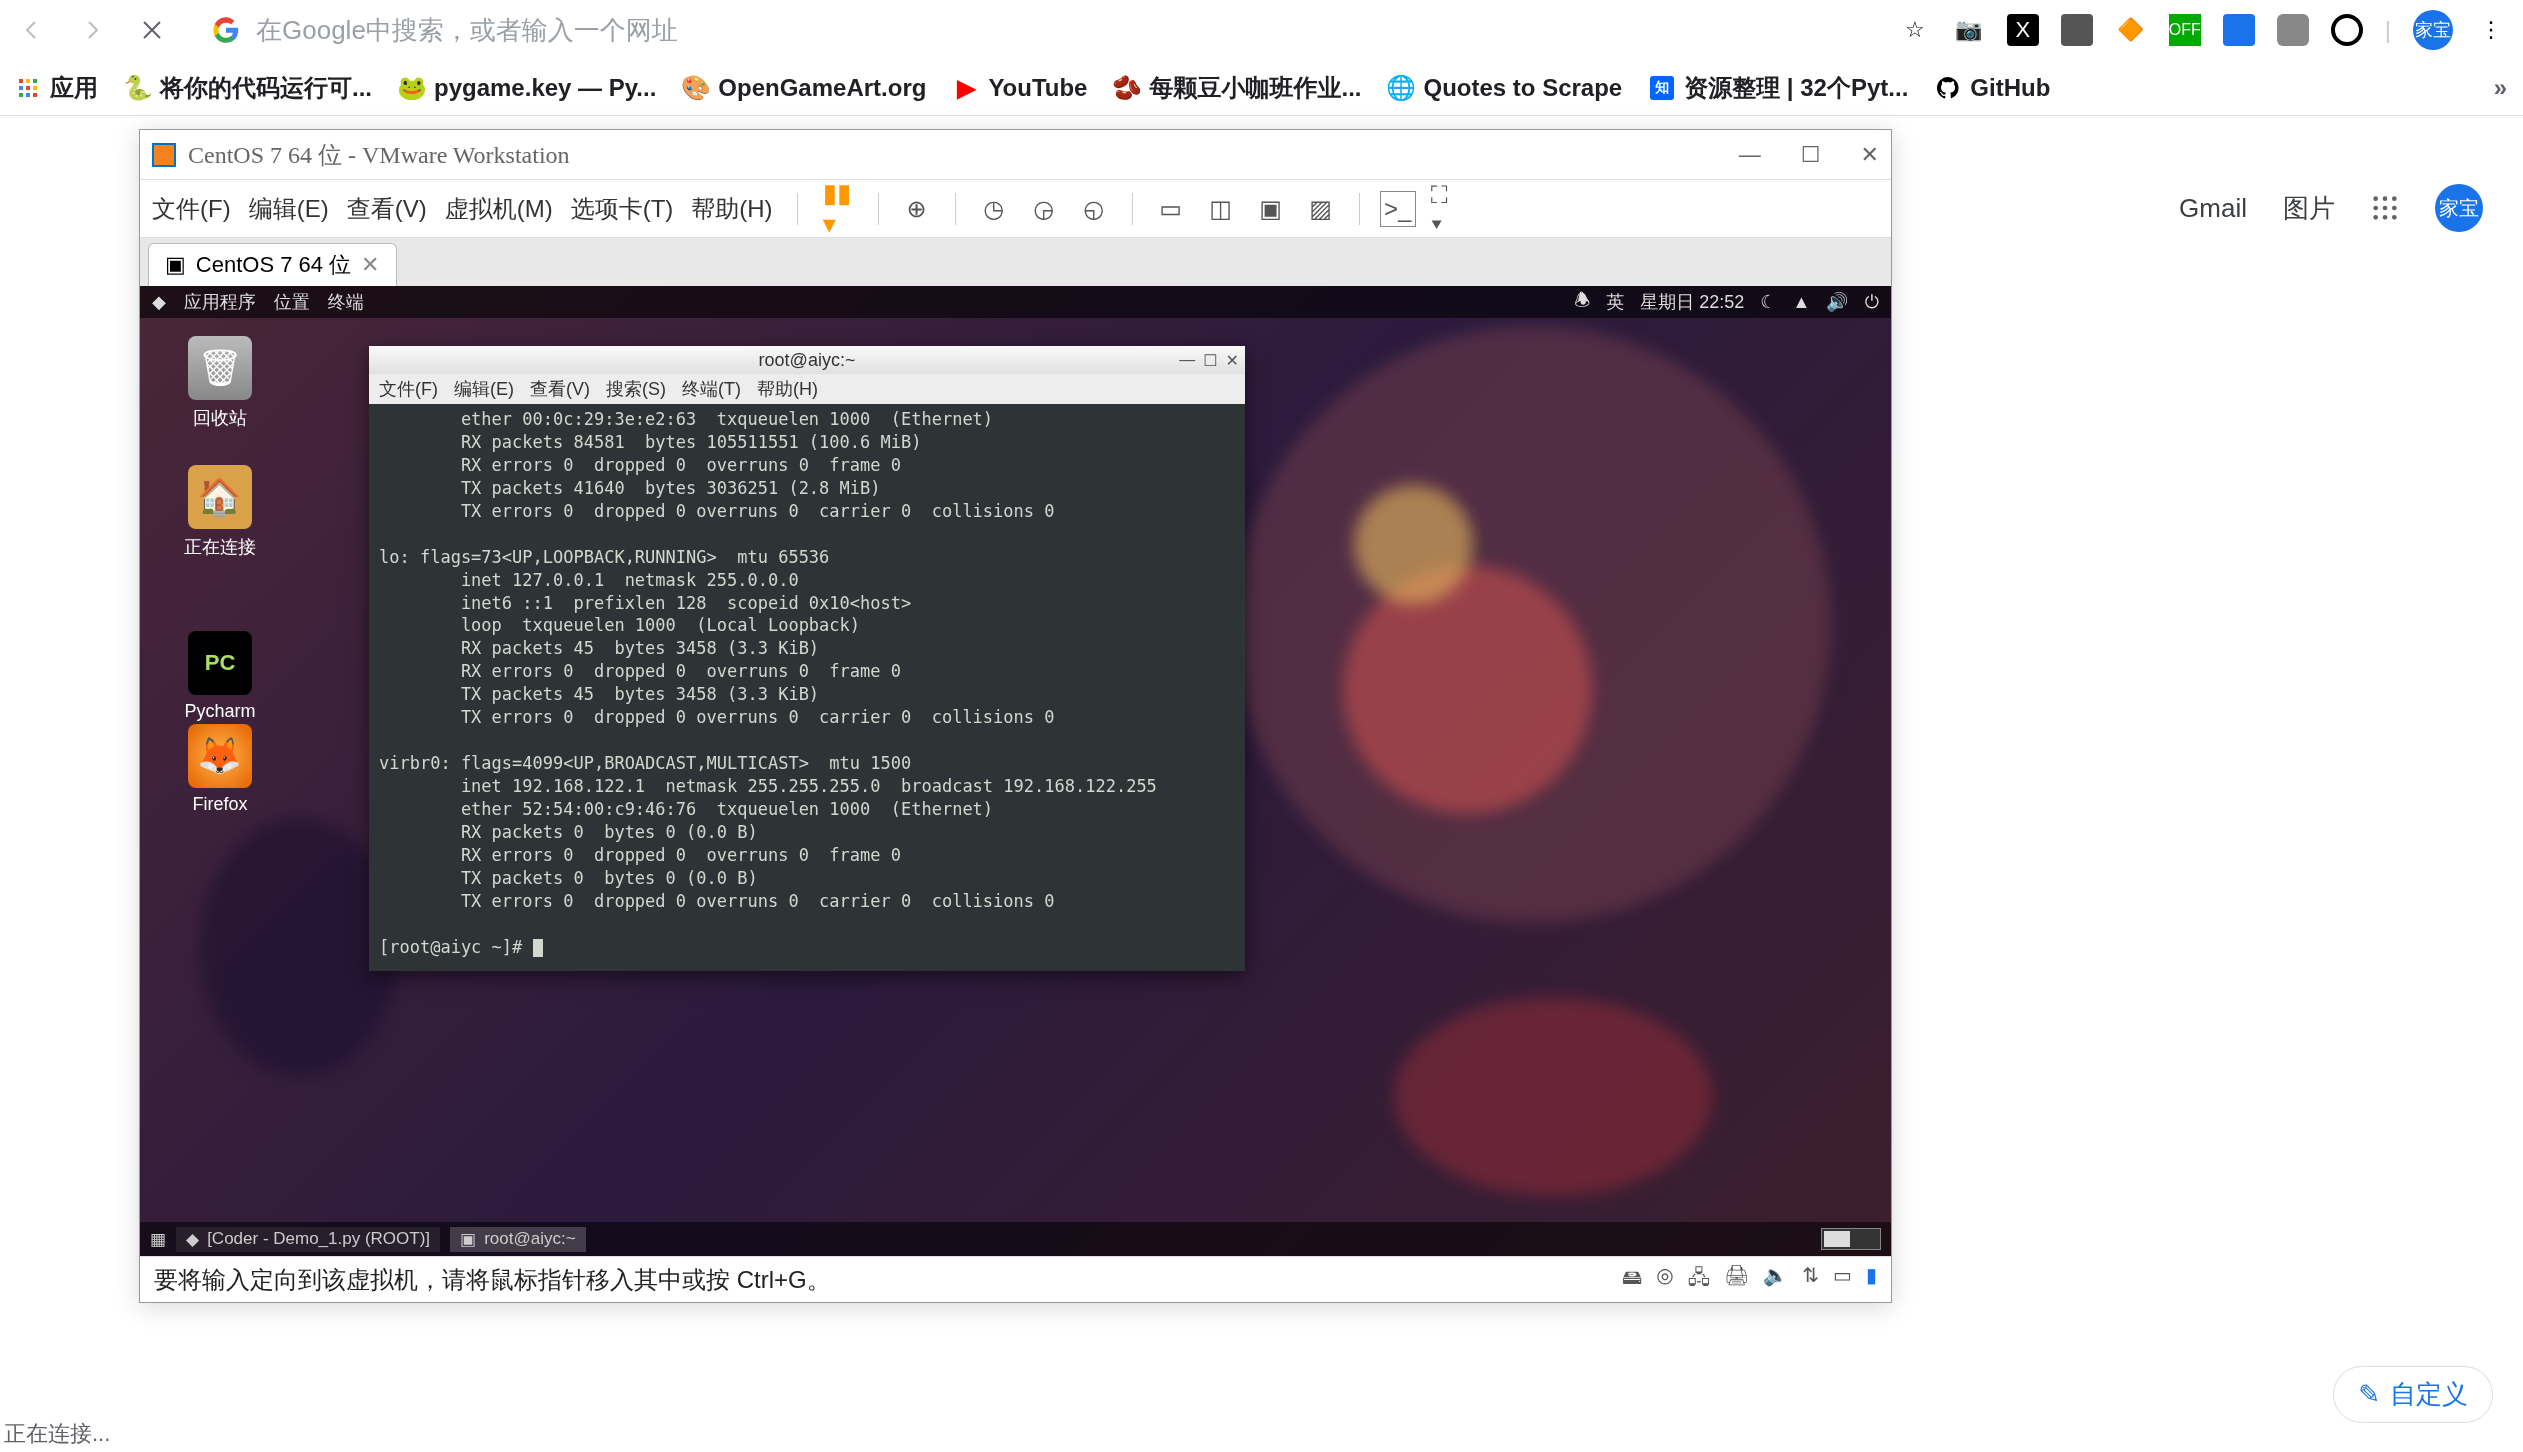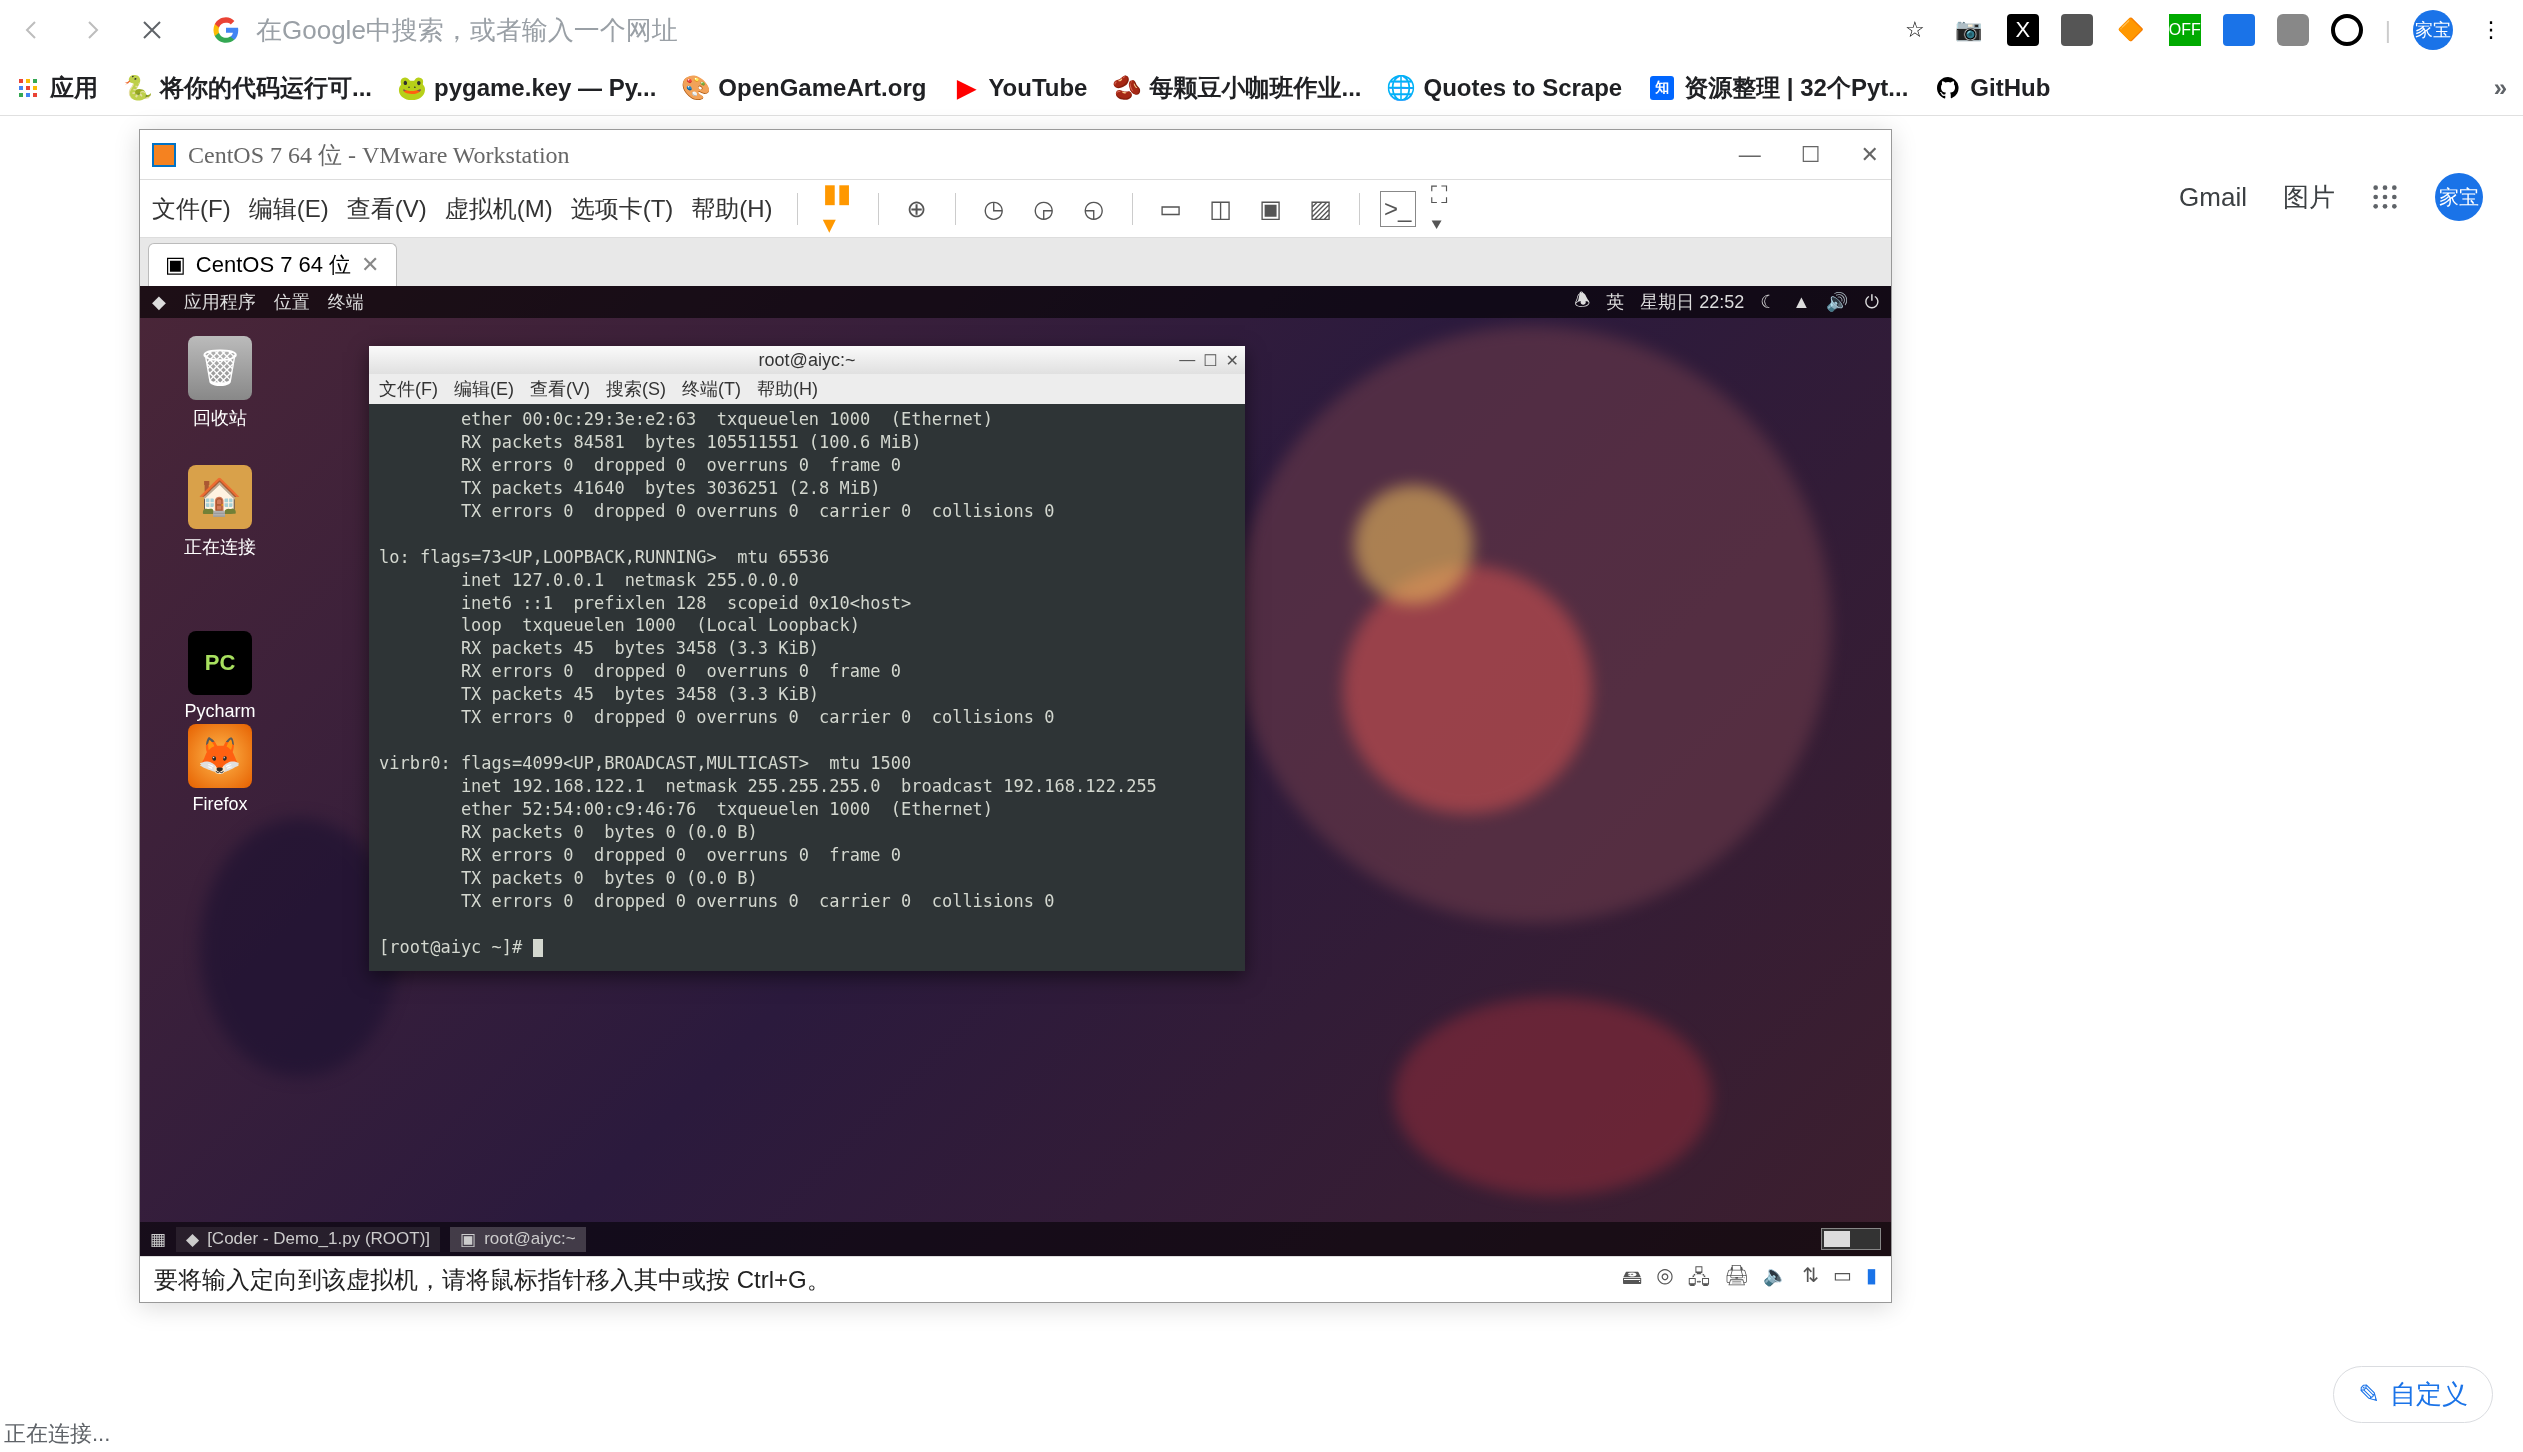--- a/index.html
+++ b/index.html
@@ -16,21 +16,21 @@
 .ticon { width: 32px; height: 32px; display: flex; align-items: center; justify-content: center; font-size: 22px; }
 .avatar { width: 40px; height: 40px; border-radius: 50%; background: #1a73e8; color: #fff; display: flex; align-items: center; justify-content: center; font-size: 18px; }
 
 
 .bookmarks { display: flex; align-items: center; height: 56px; padding: 0 16px; gap: 28px; border-bottom: 1px solid #e0e0e0; font-weight: bold; }
 .bookmark { display: flex; align-items: center; gap: 10px; font-size: 24px; color: #202124; }
 .bookmark .bicon { width: 24px; height: 24px; display: flex; align-items: center; justify-content: center; }
 .bookmarks .overflow { margin-left: auto; color: #5f6368; }
 
 
-.google-right { position: absolute; top: 173px; right: 40px; display: flex; align-items: center; gap: 36px; font-size: 26px; color: #3c4043; }
+.google-right { position: absolute; top: 184px; right: 40px; display: flex; align-items: center; gap: 36px; font-size: 26px; color: #3c4043; }
 .google-right .avatar { width: 48px; height: 48px; font-size: 20px; }
 
 
 .vmware-window { position: absolute; top: 129px; left: 139px; width: 1753px; height: 1174px; border: 1px solid #999; background: #f0f0f0; box-shadow: 0 4px 24px rgba(0,0,0,.15); display: flex; flex-direction: column; }
 .vm-titlebar { height: 50px; background: #fff; display: flex; align-items: center; padding: 0 12px; border-bottom: 1px solid #ddd; }
 .vm-titlebar .appicon { width: 24px; height: 24px; background: #f58220; border: 2px solid #0072c6; margin-right: 12px; }
 .vm-title { color: #666; font-size: 24px; font-family: Liberation Serif, serif; }
 .vm-titlebar .winctrls { margin-left: auto; display: flex; gap: 40px; color: #666; font-size: 22px; }
 
 .vm-menubar { height: 58px; background: #fff; display: flex; align-items: center; padding: 0 12px; gap: 18px; font-size: 24px; border-bottom: 1px solid #ddd; }

